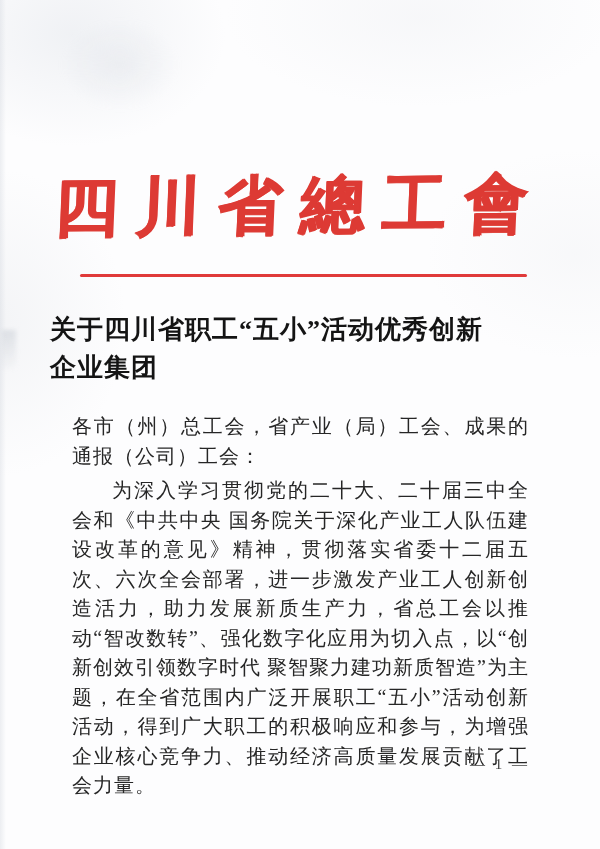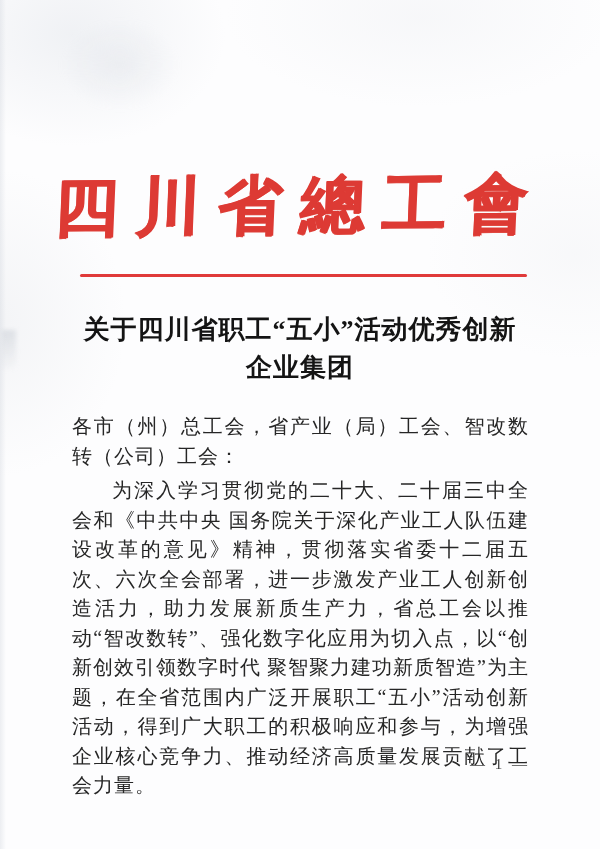--- a/index.html
+++ b/index.html
@@ -50,21 +50,21 @@
     top: 274px; left: 80px;
     width: 447px; height: 3px;
     background: #e03a3a;
     border-radius: 2px;
   }
 
   
   .doc-title {
     position: absolute;
     top: 311px; left: 50px; right: 50px;
-    text-align: center;
+    text-align: left;
     color: #141414;
     font-size: 26px;
     font-weight: bold;
     line-height: 38px;
     letter-spacing: 1px;
   }
   .doc-title .line { display: block; }
 
   
   .body-text {
@@ -101,19 +101,19 @@
     <div class="org-name">四川省總工會</div>
     <div class="red-rule"></div>
   </header>
 
   <h1 class="doc-title">
     <span class="line">关于四川省职工“五小”活动优秀创新</span>
     <span class="line">企业集团</span>
   </h1>
 
   <div class="body-text">
-    <p class="salutation">各市（州）总工会，省产业（局）工会、智改数转（公司）工会：</p>
+    <p class="salutation">各市（州）总工会，省产业（局）工会、成果的通报（公司）工会：</p>
     <p class="indent">为深入学习贯彻党的二十大、二十届三中全会和《中共中央 国务院关于深化产业工人队伍建设改革的意见》精神，贯彻落实省委十二届五次、六次全会部署，进一步激发产业工人创新创造活力，助力发展新质生产力，省总工会以推动“智改数转”、强化数字化应用为切入点，以“创新创效引领数字时代 聚智聚力建功新质智造”为主题，在全省范围内广泛开展职工“五小”活动创新活动，得到广大职工的积极响应和参与，为增强企业核心竞争力、推动经济高质量发展贡献了工会力量。</p>
   </div>
 
   <div class="page-number">— 1 —</div>
 
 </div>
 
 </body></html>

